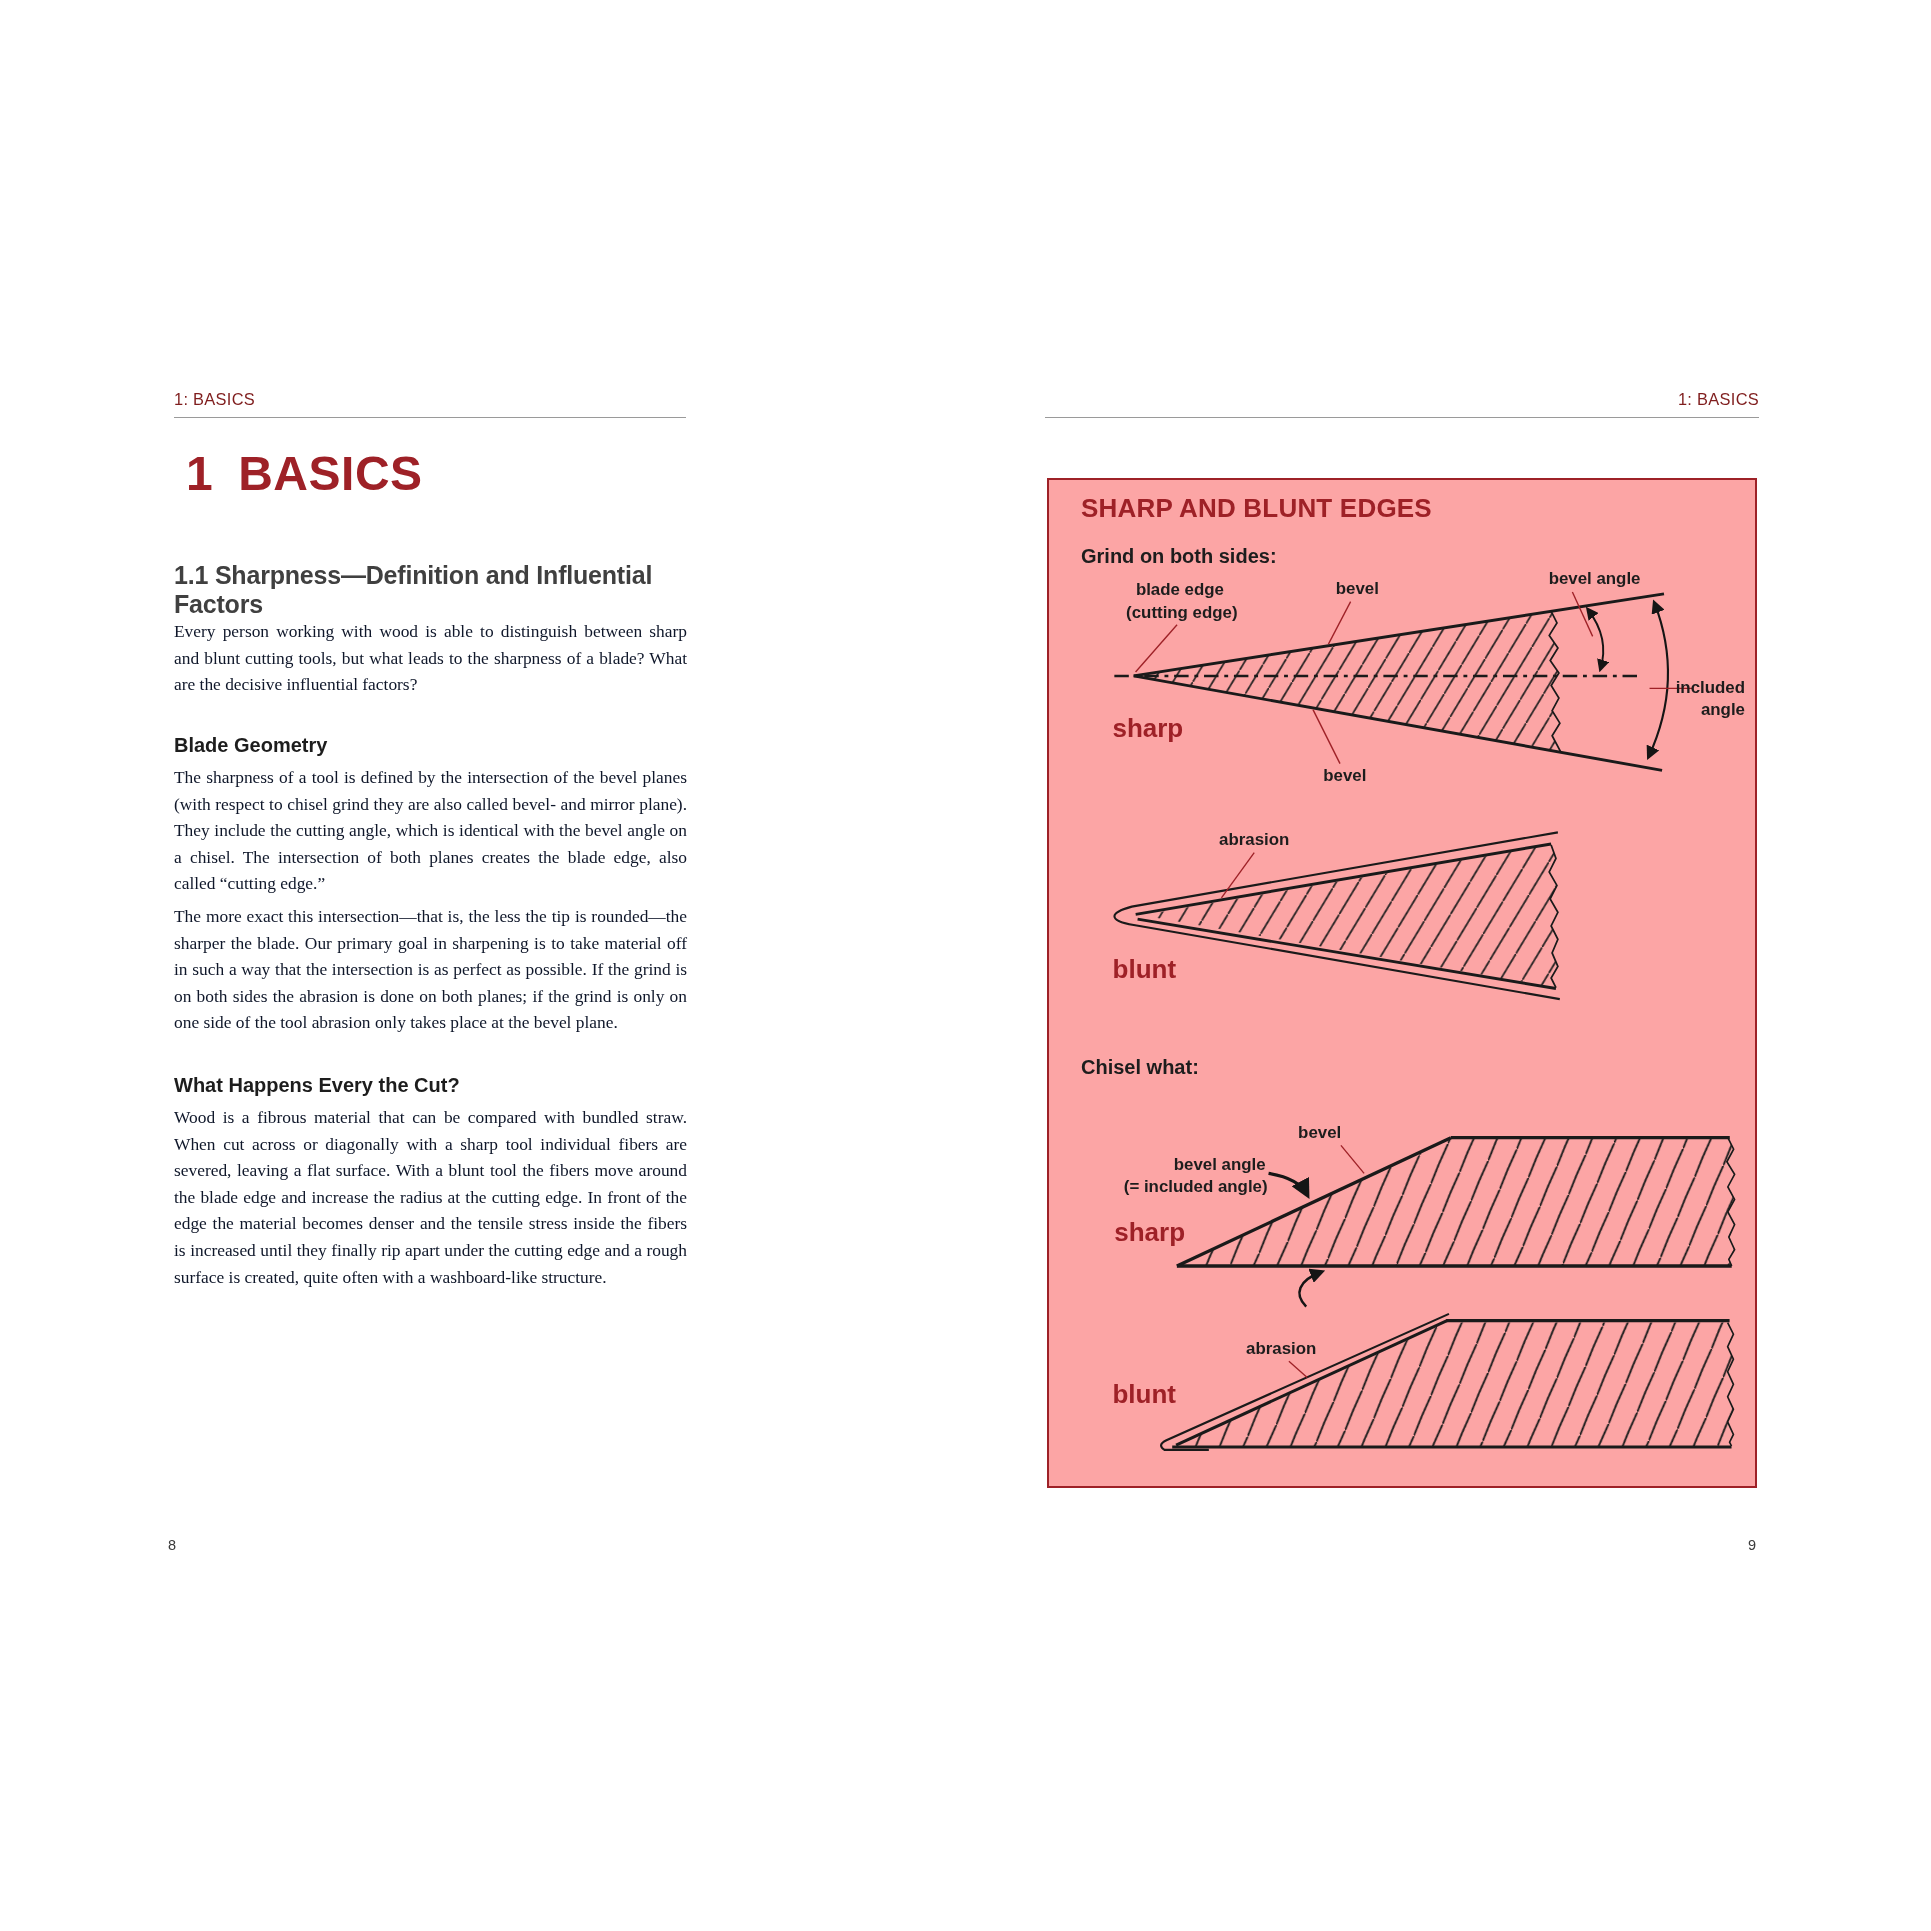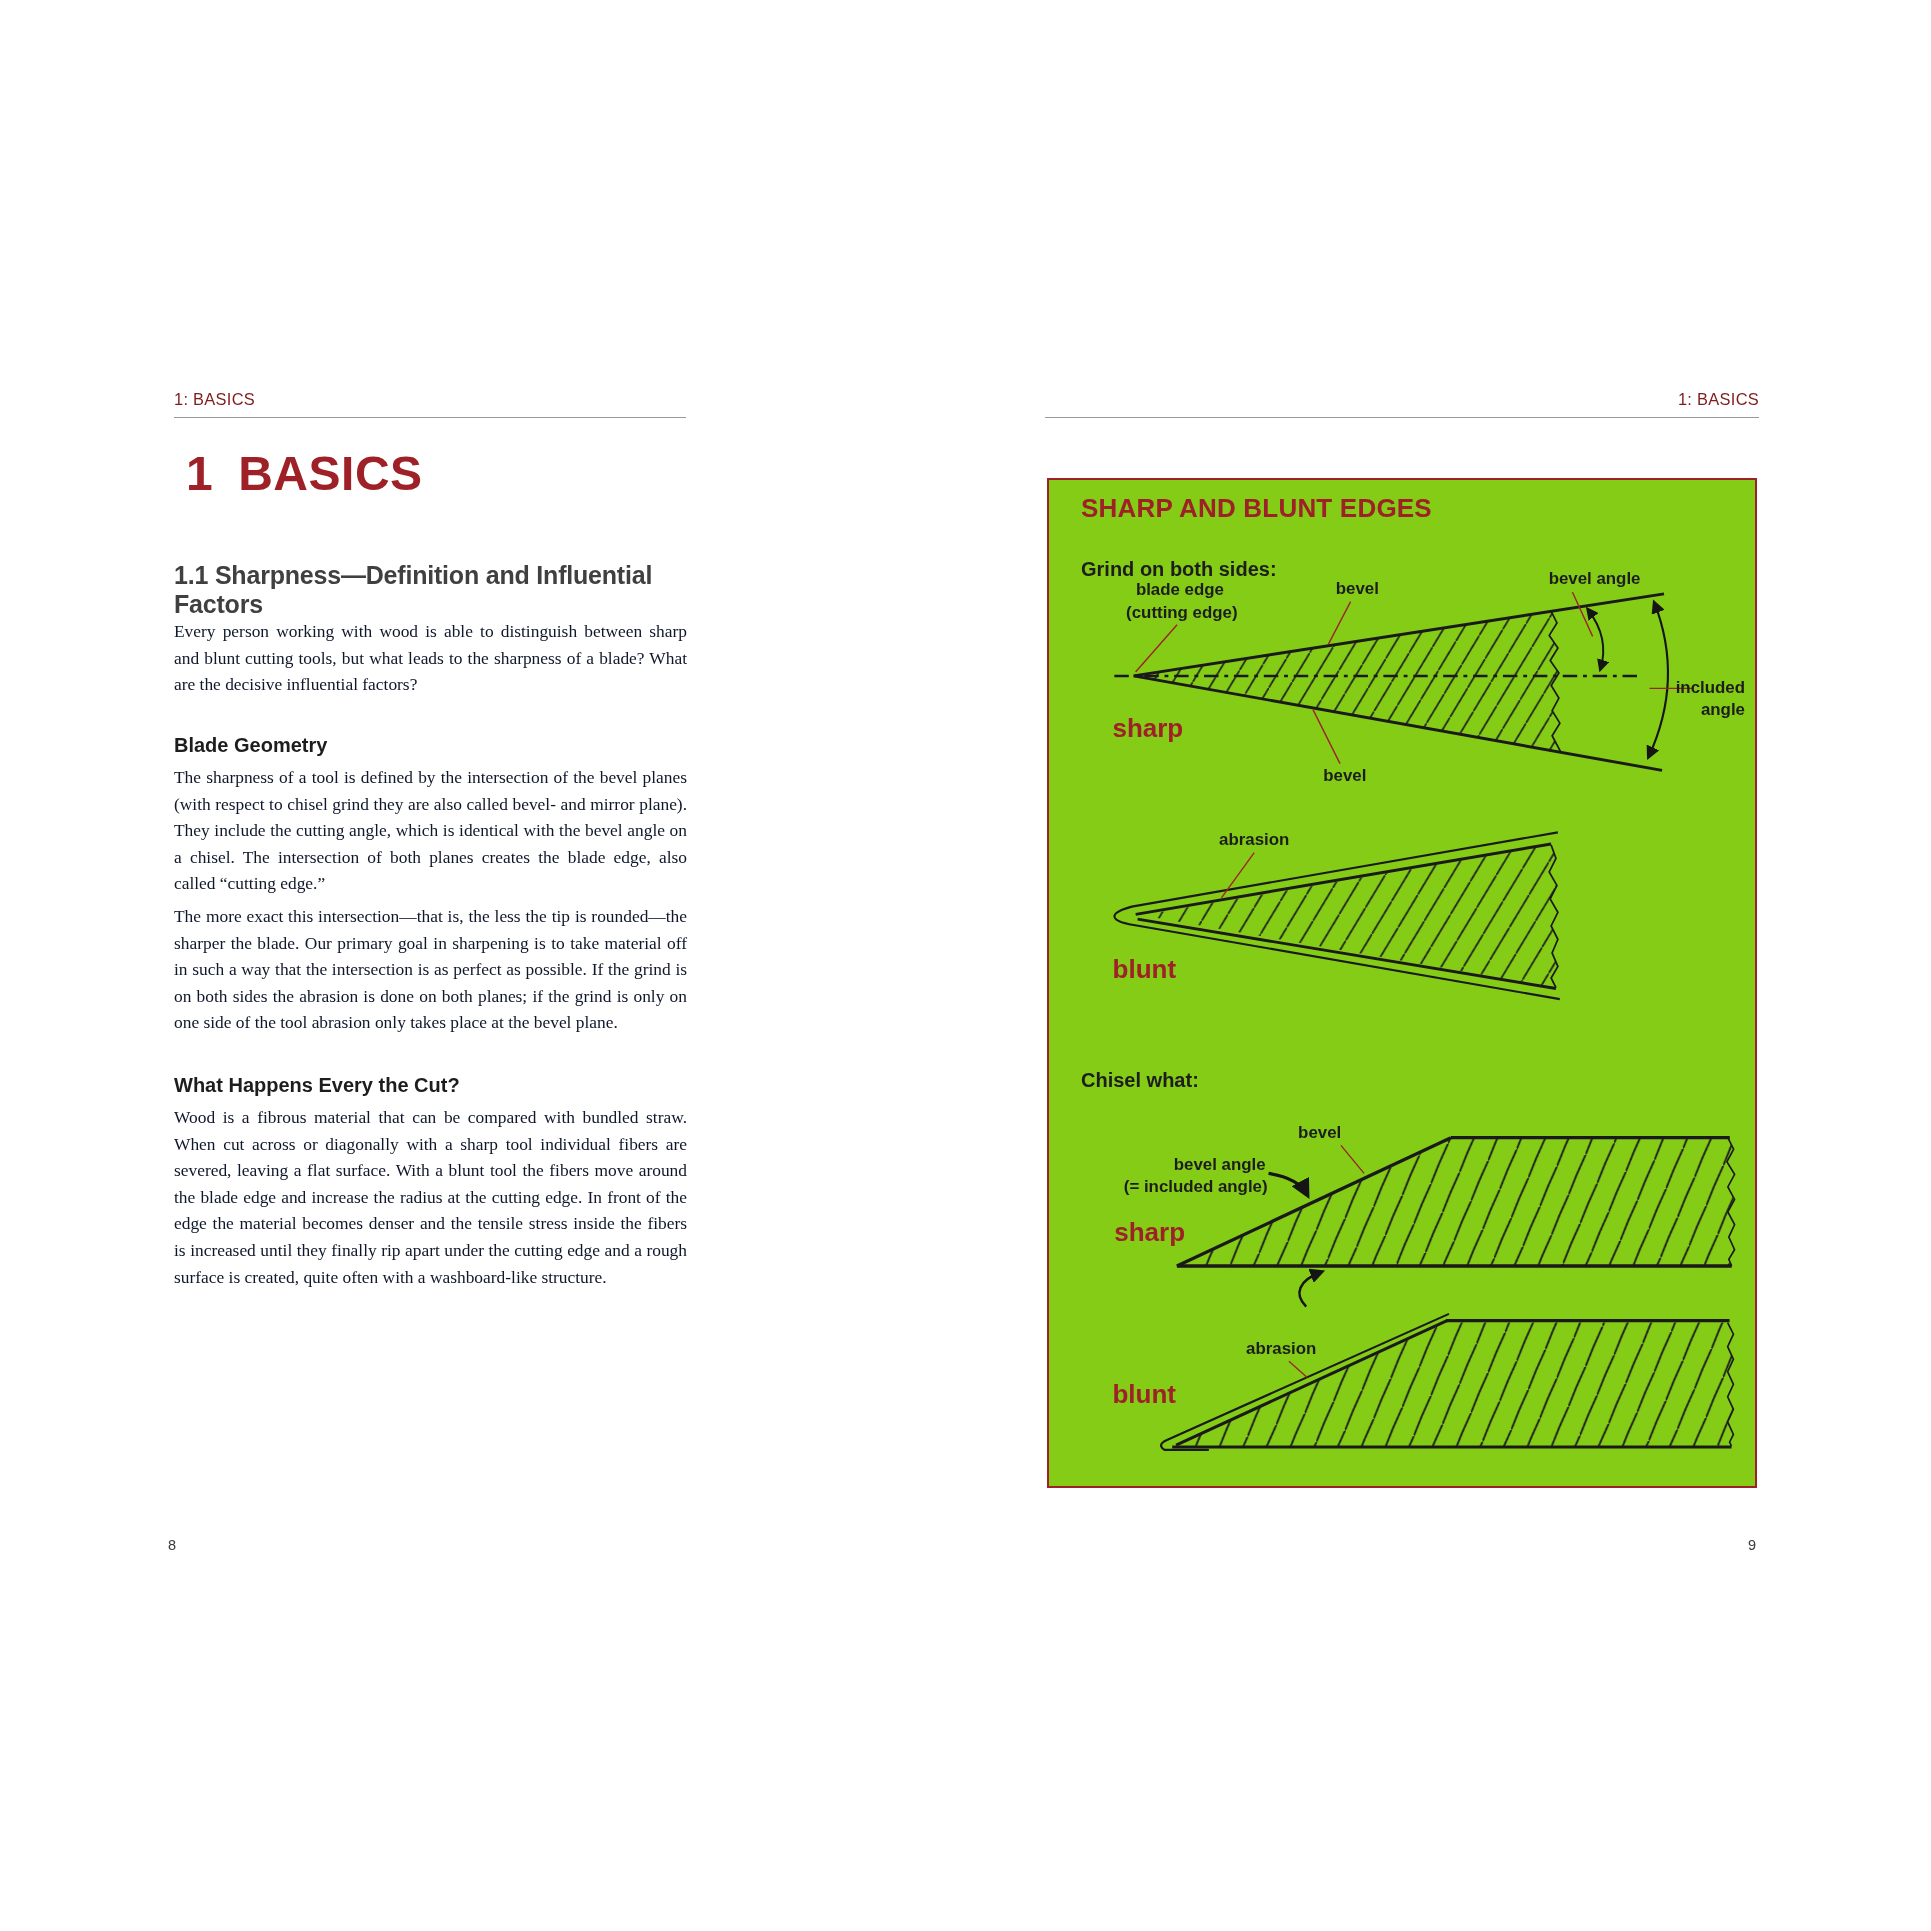--- a/index.html
+++ b/index.html
@@ -30,27 +30,27 @@
   }
   .body-para{
     font-family:"Liberation Serif",serif;
     font-size:17.4px;line-height:26.6px;color:#0f172a;
     text-align:justify;margin:0;
   }
   .page-number{font-size:14.5px;color:#3a3a3a;}
   
   .figure-box{
     width:706px;height:1006px;
-    border:2.4px solid #9e2127;background:#84cc16;
+    border:2.4px solid #9e2127;background:#fca5a5;
   }
   .figure-title{
     font-size:26px;font-weight:bold;color:#9e2127;letter-spacing:0.2px;
   }
   .figure-subhead{
-    font-size:20px;font-weight:bold;color:#1d1d1d;margin-top:13px;
+    font-size:20px;font-weight:bold;color:#1d1d1d;
   }
   
   .lbl{font:700 17.5px "Liberation Sans",sans-serif;fill:#1d1d1d;}
   .redlbl{font:700 27px "Liberation Sans",sans-serif;fill:#9e2127;}
 </style>
 </head>
 <body>
 
 <div class="abs running-header" style="left:174px;top:390px;">1: BASICS</div>
 <div class="abs header-rule" style="left:174px;top:417px;width:512px;"></div>

